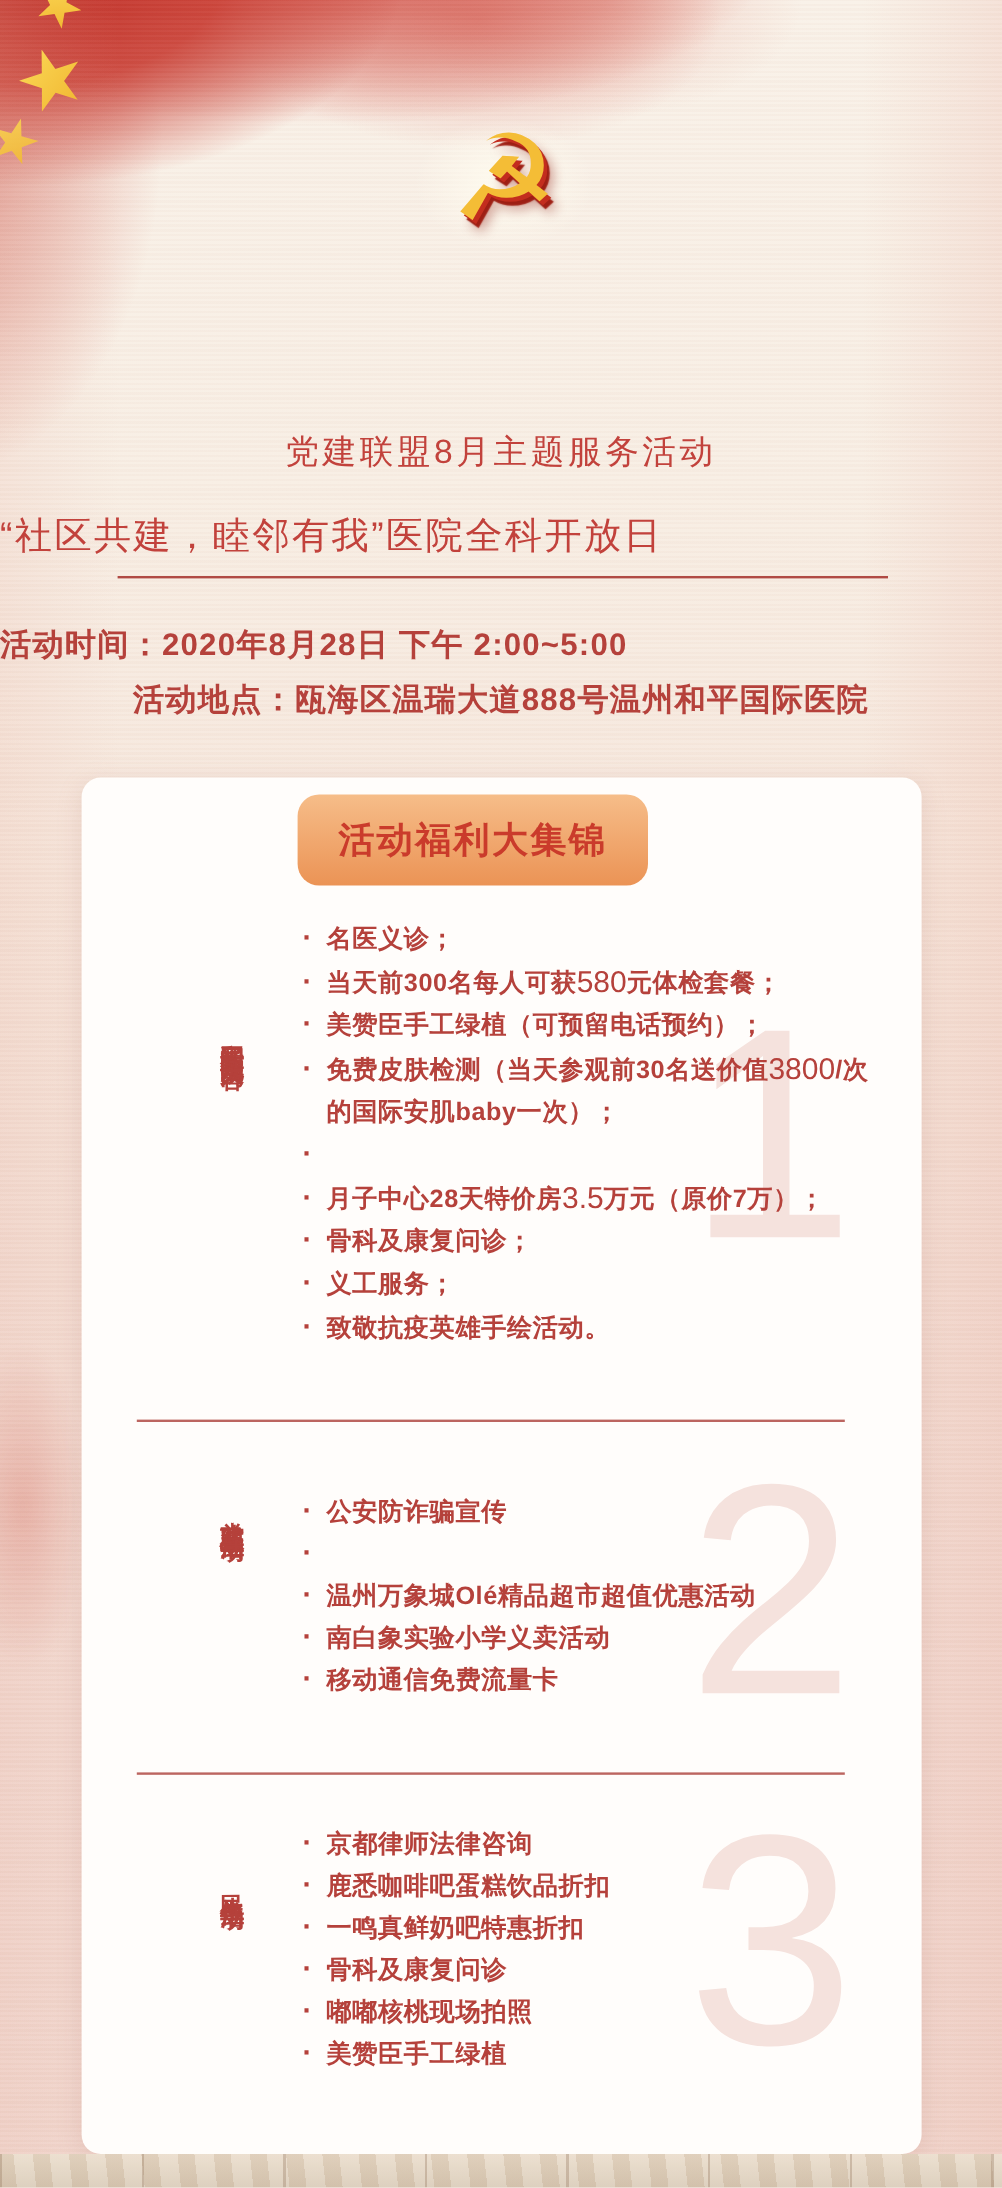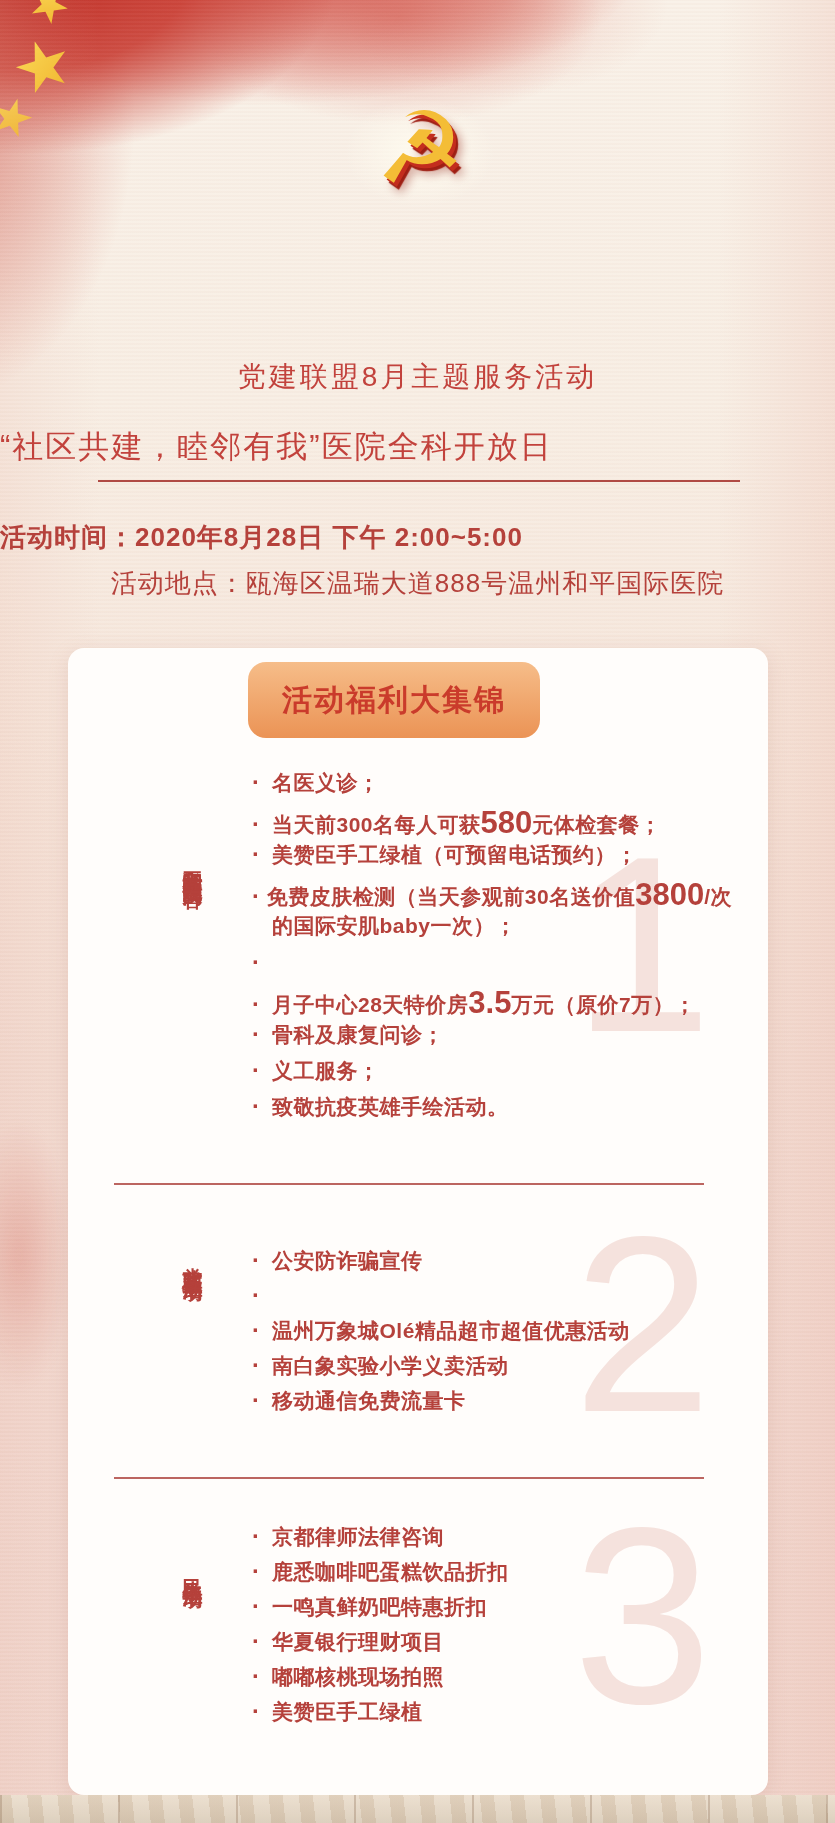--- a/index.html
+++ b/index.html
@@ -48,21 +48,21 @@
     font-size:62px;line-height:76px;letter-spacing:13px;color:var(--title-red,#b23530);}
   .subtitle{position:absolute;left:0;top:360px;width:100%;text-align:center;z-index:3;
     font-size:28px;line-height:34px;letter-spacing:3px;font-weight:500;color:var(--accent-red,#c2423c);}
   .slogan{position:absolute;left:0;top:413px;width:100%;text-align:left;z-index:3;
     font-size:31px;line-height:34px;letter-spacing:2px;font-weight:500;color:var(--accent-red,#c2423c);margin-top:17px;}
   .header-divider{position:absolute;left:98px;top:480px;width:642px;height:2px;z-index:3;
     background:var(--divider-red,#c0453f);}
   .info-time{position:absolute;left:0;top:522px;width:100%;text-align:left;z-index:3;
     font-size:26px;line-height:30px;font-weight:700;letter-spacing:1px;color:var(--text-red,#b73a34);}
   .info-place{position:absolute;left:0;top:568px;width:100%;text-align:center;z-index:3;
-    font-size:26px;line-height:30px;font-weight:400;letter-spacing:1px;color:var(--text-red,#b73a34);}
+    font-size:26px;line-height:30px;font-weight:700;letter-spacing:1px;color:var(--text-red,#b73a34);}
   
   .card{position:absolute;left:68px;top:648px;width:700px;height:1147px;z-index:2;
     background:var(--card-bg,#fffdfb);border-radius:16px;
     box-shadow:0 5px 20px rgba(175,110,100,.18);}
   .badge{position:absolute;left:180px;top:14px;width:292px;height:76px;z-index:4;
     background:linear-gradient(180deg,var(--badge-bg-top,#f6bd89),var(--badge-bg-bottom,#eb9355));
     border-radius:18px;display:flex;align-items:center;justify-content:center;}
   .badge span{font-size:30px;font-weight:700;letter-spacing:2px;color:var(--badge-text,#ca3b2b);}
   
   .sec{position:absolute;left:0;width:100%;}
@@ -77,21 +77,21 @@
   .sec-3 .v-label{top:85px;}
   .sec-items{position:absolute;left:184px;right:36px;z-index:2;}
   .sec-1 .sec-items{top:120px;}
   .sec-2 .sec-items{top:62px;}
   .sec-3 .sec-items{top:44px;}
   .item{display:flex;align-items:baseline;height:36px;white-space:nowrap;
     font-size:21px;font-weight:700;letter-spacing:.5px;color:var(--text-red,#b5423c);}
   .sec-2 .item,.sec-3 .item{height:35px;}
   .item .bullet{width:14px;margin-right:6px;font-size:24px;}
   .item.cont{padding-left:20px;}
-  .item .em{font-size:31px;font-weight:700;letter-spacing:0;position:relative;top:1px;}
+  .item .em{font-size:25px;font-weight:400;letter-spacing:0;position:relative;top:1px;}
   .sec-number{position:absolute;right:56px;z-index:1;font-size:250px;line-height:1;font-weight:400;
     color:var(--watermark-pink,#f5e2dd);font-family:"Liberation Sans",sans-serif;}
   .sec-1 .sec-number{top:172px;}
   .sec-2 .sec-number{top:16px;}
   .sec-3 .sec-number{top:14px;}
   
   .floor{position:absolute;left:0;top:1795px;width:835px;height:28px;z-index:2;
     background:
       repeating-linear-gradient(90deg, rgba(150,120,95,.35) 0 2px, transparent 2px 118px),
       repeating-linear-gradient(84deg, rgba(170,140,110,.15) 0 14px, rgba(255,255,255,.12) 14px 30px),
@@ -213,21 +213,21 @@
             <div class="item">
               <span class="bullet">·</span>
               <span>鹿悉咖啡吧蛋糕饮品折扣</span>
             </div>
             <div class="item">
               <span class="bullet">·</span>
               <span>一鸣真鲜奶吧特惠折扣</span>
             </div>
             <div class="item">
               <span class="bullet">·</span>
-              <span>华夏银行理财项目</span>
+              <span>骨科及康复问诊</span>
             </div>
             <div class="item">
               <span class="bullet">·</span>
               <span>嘟嘟核桃现场拍照</span>
             </div>
             <div class="item">
               <span class="bullet">·</span>
               <span>美赞臣手工绿植</span>
             </div>
           </div>

